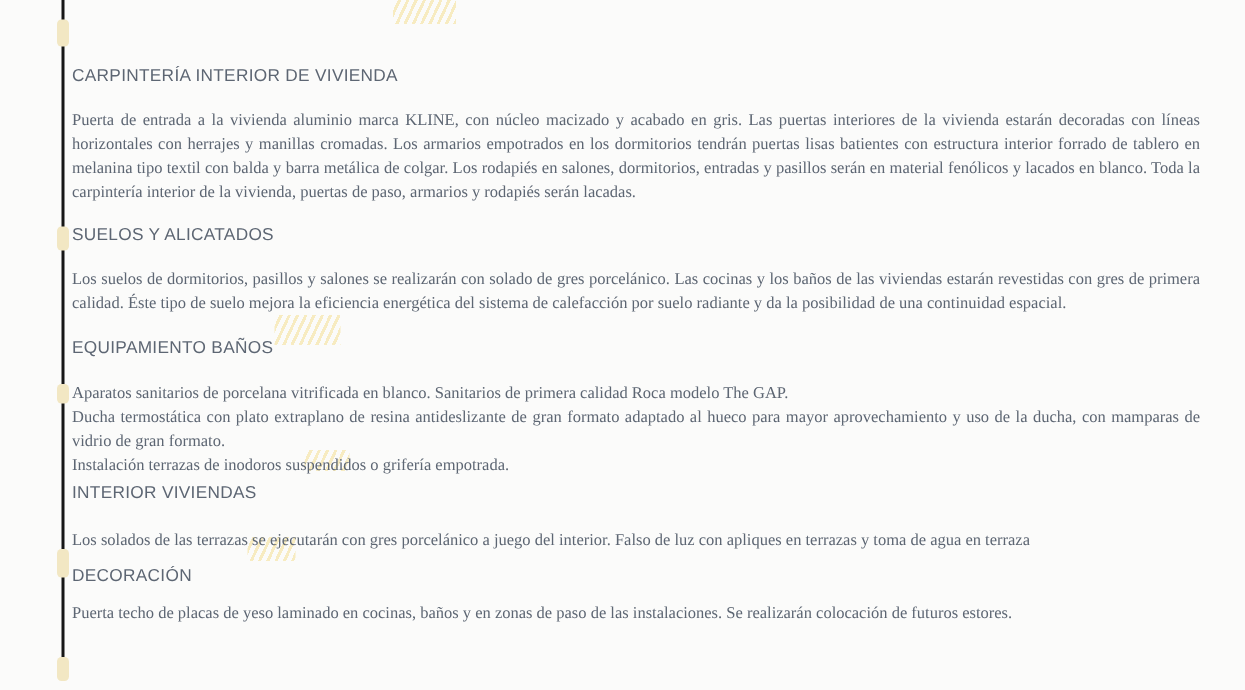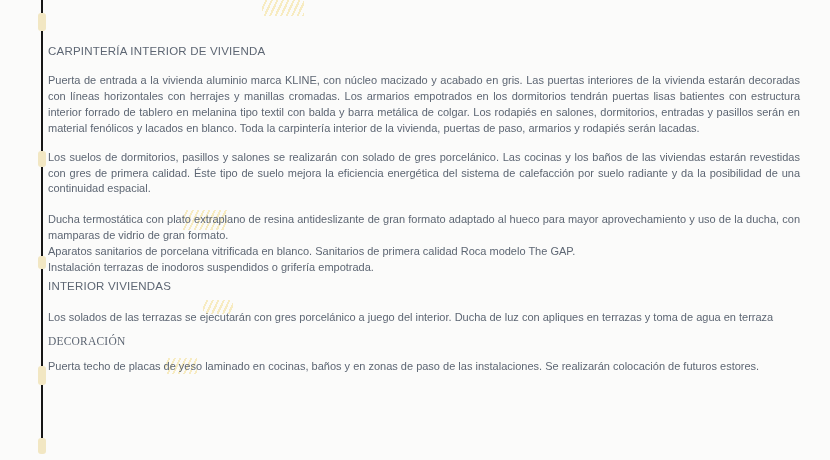--- a/index.html
+++ b/index.html
@@ -52,28 +52,29 @@
     margin:0 0 15px 0;
     font-size:11.5px;font-weight:400;
     line-height:14px;letter-spacing:0.2px;
     color:#5d6673;
   }
   .sec p{
     margin:0;
     font-size:11px;line-height:15.9px;
     text-align:justify;
     color:#5d6673;
+    font-family:Liberation Serif, serif;
   }
   .sec:nth-child(2){margin-bottom:15px;}
   .sec:nth-child(3){margin-bottom:3px;}
   .sec:nth-child(3) h2{margin-bottom:16px;}
   .sec:nth-child(4){margin-bottom:8px;}
   .sec:nth-child(4) h2{margin-bottom:17px;}
   .sec:nth-child(5){margin-bottom:0;}
-  .sec:nth-child(5) h2{margin-bottom:11px;font-family:Liberation Serif, serif;}
+  .sec:nth-child(5) h2{margin-bottom:11px;}
 </style>
 </head>
 <body>
 
 <div class="page">
 
   <div class="rule"></div>
   <div class="marker m1"></div>
   <div class="marker m2"></div>
   <div class="marker m3"></div>
@@ -86,32 +87,34 @@
   <div class="wm w4"></div>
 
   <div class="content">
 
     <section class="sec">
       <h2>CARPINTERÍA INTERIOR DE VIVIENDA</h2>
       <p>Puerta de entrada a la vivienda aluminio marca KLINE, con núcleo macizado y acabado en gris. Las puertas interiores de la vivienda estarán decoradas con líneas horizontales con herrajes y manillas cromadas. Los armarios empotrados en los dormitorios tendrán puertas lisas batientes con estructura interior forrado de tablero en melanina tipo textil con balda y barra metálica de colgar. Los rodapiés en salones, dormitorios, entradas y pasillos serán en material fenólicos y lacados en blanco. Toda la carpintería interior de la vivienda, puertas de paso, armarios y rodapiés serán lacadas.</p>
     </section>
 
     <section class="sec">
+      <h2>SUELOS Y ALICATADOS</h2>
       <p>Los suelos de dormitorios, pasillos y salones se realizarán con solado de gres porcelánico. Las cocinas y los baños de las viviendas estarán revestidas con gres de primera calidad. Éste tipo de suelo mejora la eficiencia energética del sistema de calefacción por suelo radiante y da la posibilidad de una continuidad espacial.</p>
     </section>
 
     <section class="sec">
+      <h2>EQUIPAMIENTO BAÑOS</h2>
+      <p>Aparatos sanitarios de porcelana vitrificada en blanco. Sanitarios de primera calidad Roca modelo The GAP.</p>
       <p>Ducha termostática con plato extraplano de resina antideslizante de gran formato adaptado al hueco para mayor aprovechamiento y uso de la ducha, con mamparas de vidrio de gran formato.</p>
-      <p>Aparatos sanitarios de porcelana vitrificada en blanco. Sanitarios de primera calidad Roca modelo The GAP.</p>
       <p>Instalación terrazas de inodoros suspendidos o grifería empotrada.</p>
     </section>
 
     <section class="sec">
       <h2>INTERIOR VIVIENDAS</h2>
-      <p>Los solados de las terrazas se ejecutarán con gres porcelánico a juego del interior. Ducha de luz con apliques en terrazas y toma de agua en terraza</p>
+      <p>Los solados de las terrazas se ejecutarán con gres porcelánico a juego del interior. Falso de luz con apliques en terrazas y toma de agua en terraza</p>
     </section>
 
     <section class="sec">
       <h2>DECORACIÓN</h2>
       <p>Puerta techo de placas de yeso laminado en cocinas, baños y en zonas de paso de las instalaciones. Se realizarán colocación de futuros estores.</p>
     </section>
 
   </div>
 </div>
 

